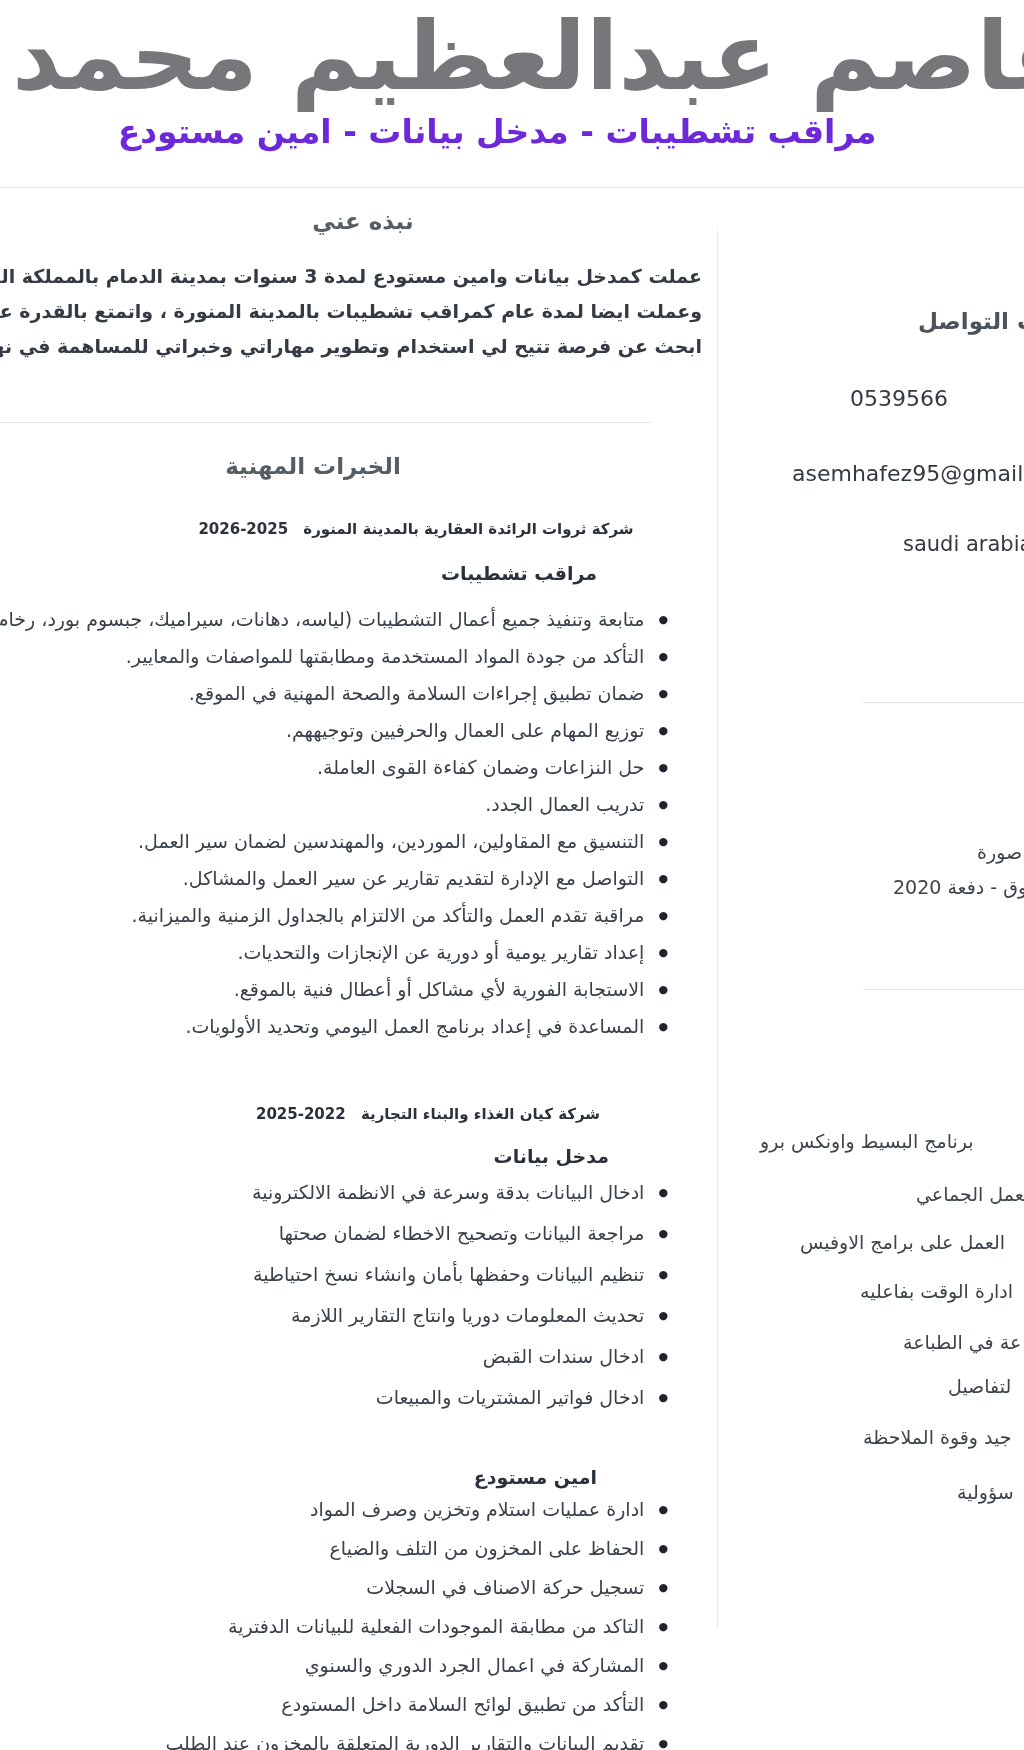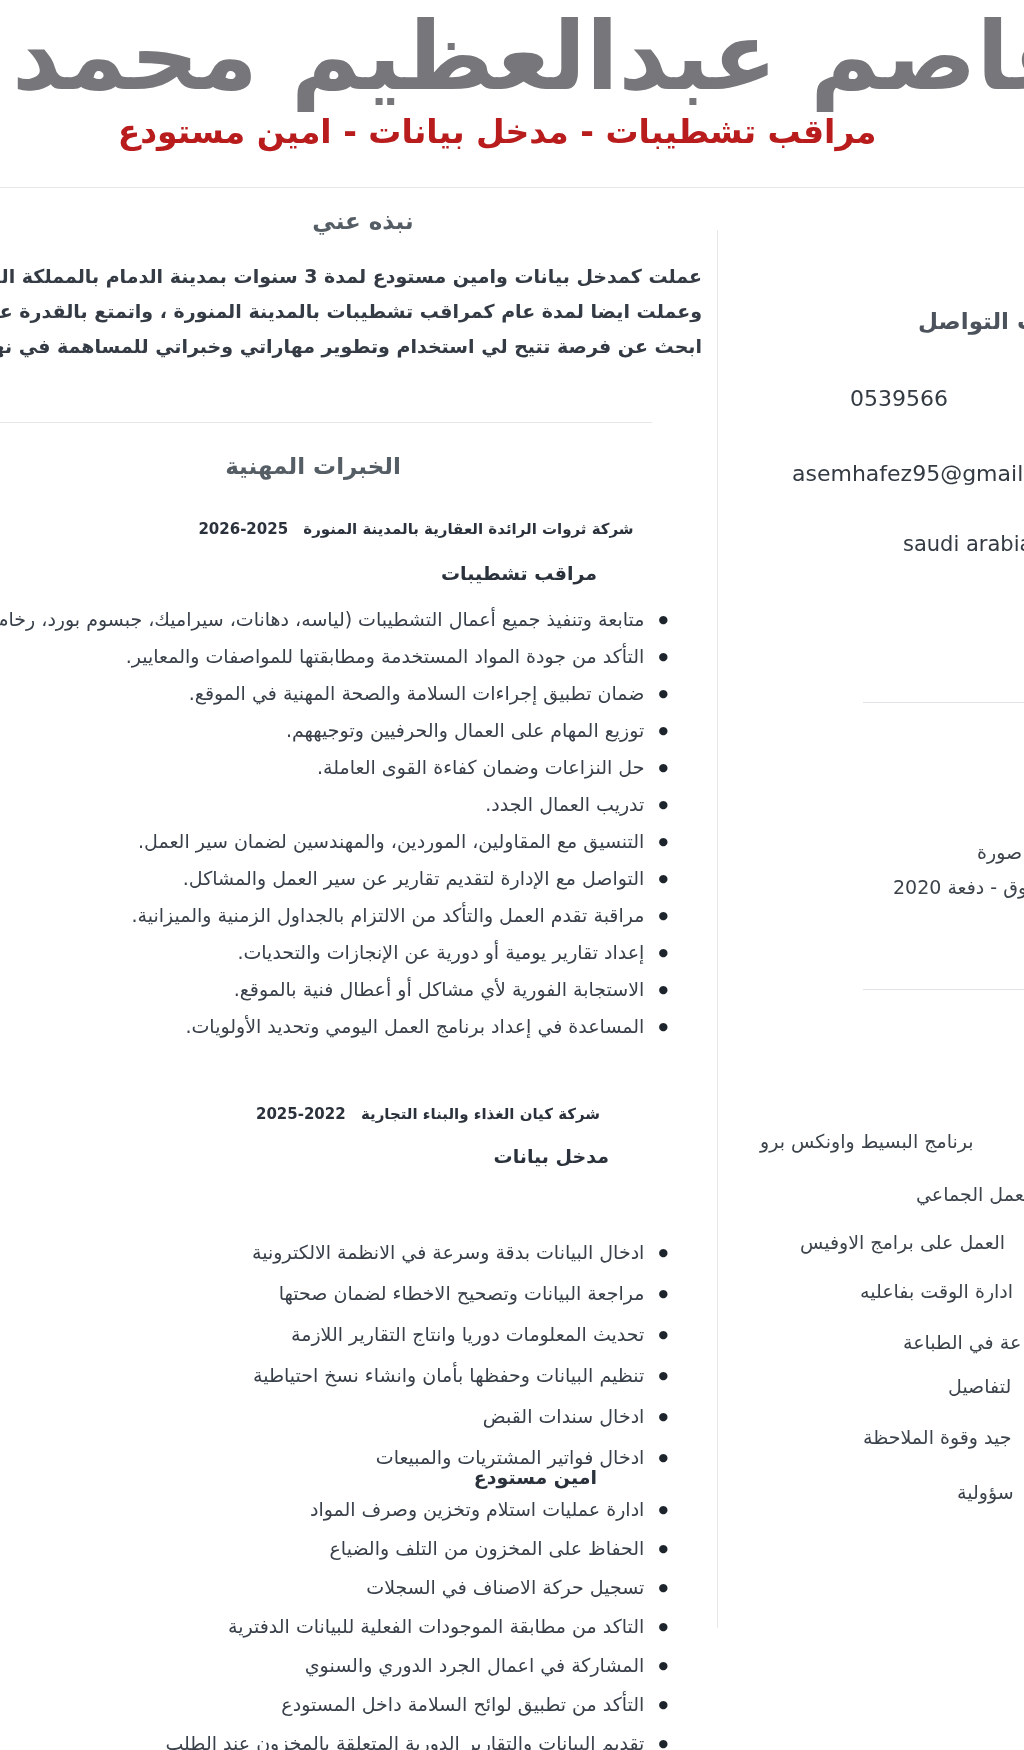--- a/index.html
+++ b/index.html
@@ -4,40 +4,40 @@
 <style>
   html,body{margin:0;padding:0;background:#ffffff;}
   #page{
     position:relative;width:1024px;height:1750px;margin:0 auto;
     background:#ffffff;overflow:hidden;
     font-family:"DejaVu Sans",sans-serif;color:#343b44;
   }
   .abs{position:absolute;white-space:nowrap;}
   
   #name{left:12px;top:0px;font-size:95px;line-height:112px;font-weight:bold;color:#76767b;direction:rtl;}
-  #subtitle{left:497px;top:110px;transform:translateX(-50%);font-size:33px;line-height:44px;font-weight:600;color:#b91c1c;direction:rtl;}
+  #subtitle{left:497px;top:110px;transform:translateX(-50%);font-size:33px;line-height:44px;font-weight:600;color:#6d28d9;direction:rtl;}
   #top-divider{left:0;top:187px;width:1024px;height:1px;background:#e7e7ea;}
   
   .section-title{font-size:23px;line-height:30px;font-weight:600;color:#555d65;direction:rtl;transform:translateX(-50%);}
   #about-title{left:363px;top:206px;}
   .about-line{right:322px;font-size:19px;line-height:28px;font-weight:600;color:#343b44;direction:rtl;}
   #about-l1{top:262px;} #about-l2{top:297px;} #about-l3{top:332px;}
   #main-divider{left:0;top:422px;width:652px;height:1px;background:#e7e7ea;}
   #exp-title{left:313px;top:451px;}
   .company{font-size:15px;line-height:27px;font-weight:bold;color:#2b323c;direction:rtl;transform:translateX(-50%);}
   #company-1{left:416px;top:516px;}
   #company-2{left:428px;top:1101px;}
   .dates{font-weight:bold;margin-right:10px;}
   .role-title{font-size:19px;line-height:26px;font-weight:bold;color:#2b323c;direction:rtl;}
   #role-1{right:427px;top:560px;}
   #role-2{right:415px;top:1143px;}
   #role-3{right:427px;top:1464px;}
   .bullet-list{position:absolute;right:356px;direction:rtl;text-align:right;}
   #list-1{top:601px;} #list-1 .li-row{line-height:37px;}
-  #list-2{top:1232px;} #list-2 .li-row{line-height:40px;}
+  #list-2{top:1172px;} #list-2 .li-row{line-height:40px;}
   #list-3{top:1490px;} #list-3 .li-row{line-height:38px;}
   .li-row{white-space:nowrap;font-size:19px;font-weight:500;color:#39404a;}
   .dot{font-size:11px;color:#1d242c;margin-left:14px;vertical-align:3px;}
   
   #v-border{left:717px;top:230px;width:1px;height:1398px;background:#e7e7ea;}
   .frag{direction:ltr;text-align:left;}
   #contact-title{left:918px;top:306px;font-size:23px;line-height:30px;font-weight:600;color:#4c535c;}
   #phone{left:850px;top:385px;font-size:22px;line-height:28px;color:#333a42;}
   #email{left:792px;top:460px;font-size:22px;line-height:28px;color:#333a42;}
   #location{left:903px;top:531px;font-size:21px;line-height:27px;color:#333a42;}
@@ -94,22 +94,22 @@
     </div>
 
   <div id="company-2" class="abs company">
     <span>شركة كيان الغذاء والبناء التجارية</span>
     <span class="dates" dir="ltr">2025-2022</span>
   </div>
   <div id="role-2" class="abs role-title">مدخل بيانات</div>
   <div id="list-2" class="bullet-list">
       <div class="li-row"><span class="dot">●</span><span>ادخال البيانات بدقة وسرعة في الانظمة الالكترونية</span></div>
       <div class="li-row"><span class="dot">●</span><span>مراجعة البيانات وتصحيح الاخطاء لضمان صحتها</span></div>
+      <div class="li-row"><span class="dot">●</span><span>تنظيم البيانات وحفظها بأمان وانشاء نسخ احتياطية</span></div>
       <div class="li-row"><span class="dot">●</span><span>تحديث المعلومات دوريا وانتاج التقارير اللازمة</span></div>
-      <div class="li-row"><span class="dot">●</span><span>تنظيم البيانات وحفظها بأمان وانشاء نسخ احتياطية</span></div>
       <div class="li-row"><span class="dot">●</span><span>ادخال سندات القبض</span></div>
       <div class="li-row"><span class="dot">●</span><span>ادخال فواتير المشتريات والمبيعات</span></div>
     </div>
 
   <div id="role-3" class="abs role-title">امين مستودع</div>
   <div id="list-3" class="bullet-list">
       <div class="li-row"><span class="dot">●</span><span>ادارة عمليات استلام وتخزين وصرف المواد</span></div>
       <div class="li-row"><span class="dot">●</span><span>الحفاظ على المخزون من التلف والضياع</span></div>
       <div class="li-row"><span class="dot">●</span><span>تسجيل حركة الاصناف في السجلات</span></div>
       <div class="li-row"><span class="dot">●</span><span>التاكد من مطابقة الموجودات الفعلية للبيانات الدفترية</span></div>

